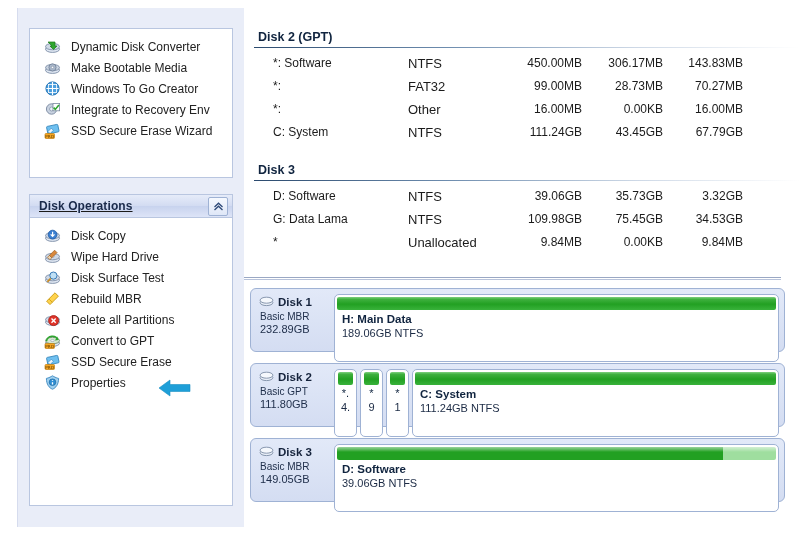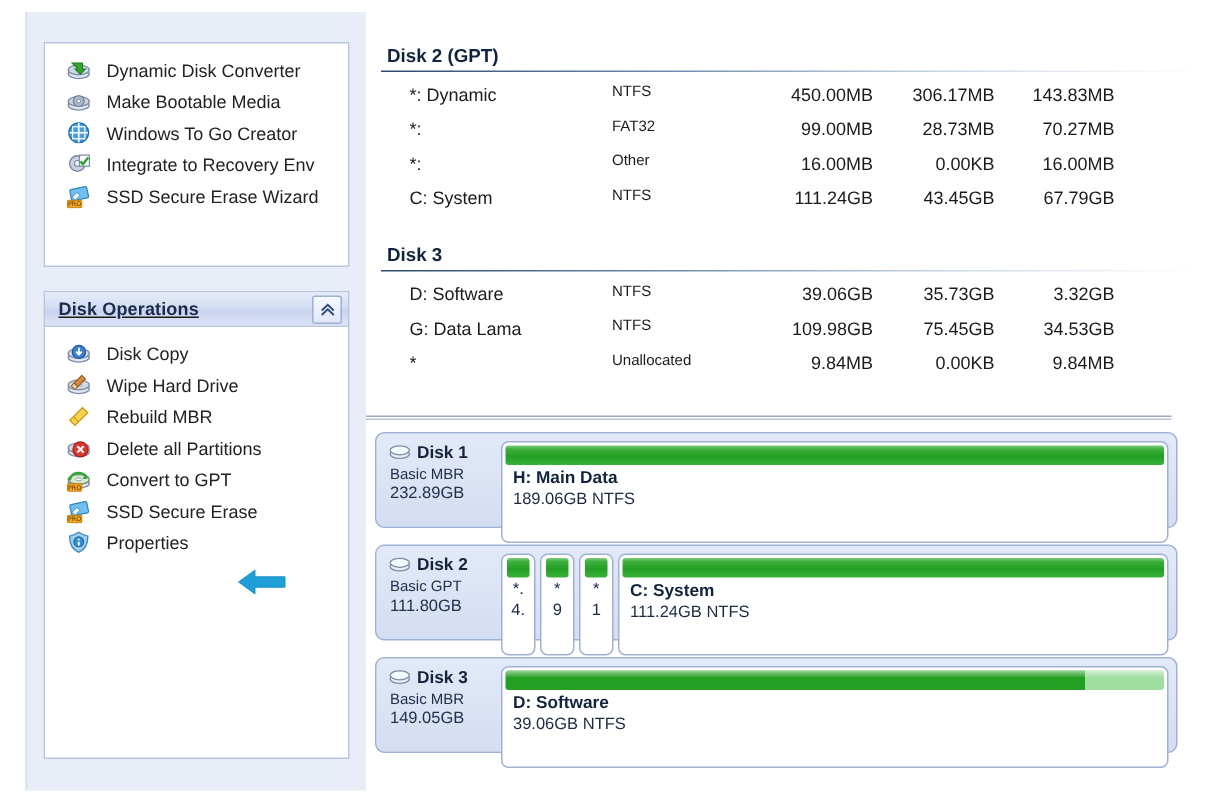--- a/index.html
+++ b/index.html
@@ -59,21 +59,21 @@
   .disk-head{
     font-weight:bold;font-size:12.5px;color:#10243f;padding-left:4px;
   }
   .head-rule{
     height:1px;margin-top:3px;
     background:linear-gradient(to right,#2b4a6e 0%,#6d8cae 35%,#cdd8e6 70%,#ffffff 100%);
   }
   .rows{margin-top:5px;}
   .row{height:23px;position:relative;}
   .c-name{position:absolute;left:19px;top:3px;font-size:12px;}
-  .c-fs{position:absolute;left:154px;top:3px;font-size:10px;}
+  .c-fs{position:absolute;left:154px;top:3px;font-size:13px;}
   .c-size{position:absolute;width:95px;text-align:right;top:3px;font-size:12px;}
   .c-size.s1{left:233px;}
   .c-size.s2{left:314px;}
   .c-size.s3{left:394px;}
 
   #table-divider{
     position:absolute;left:0px;top:277px;width:537px;height:4px;
   }
   #table-divider .l1{height:1px;background:#9aa8c4;}
   #table-divider .gap{height:1px;background:#ffffff;}
@@ -219,20 +219,32 @@
               <ellipse cx="8.5" cy="8.6" rx="2" ry="0.9" fill="#ffffff" stroke="#8d9ab0" stroke-width="0.6"></ellipse>
               <path d="M10.6 2.2 l2.4 2.4 -5.2 5.2 -2.4-2.4 z" fill="#d9883c" stroke="#9c5d1c" stroke-width="0.7"></path>
               <path d="M5.4 7.4 l2.4 2.4 -1.9 1.9 -2.4-2.4 z" fill="#f0d7b4" stroke="#9c5d1c" stroke-width="0.7"></path>
             </svg>
           </span>
           <span class="lbl">Wipe Hard Drive</span>
         </div>
         <div class="menu-item">
           <span class="ic">
             <svg width="17" height="17" viewBox="0 0 17 17" aria-hidden="true">
+              <ellipse cx="8.5" cy="11.2" rx="7" ry="3.2" fill="#dfe7f2" stroke="#7d8da6" stroke-width="0.9"></ellipse>
+              <ellipse cx="8.5" cy="8.6" rx="7" ry="3.2" fill="#cfd9e6" stroke="#7d8da6" stroke-width="0.9"></ellipse>
+              <ellipse cx="8.5" cy="8.6" rx="2" ry="0.9" fill="#ffffff" stroke="#8d9ab0" stroke-width="0.6"></ellipse>
+              <circle cx="9.4" cy="6.6" r="3.6" fill="#bfe0f5" stroke="#3a7cb8" stroke-width="1"></circle>
+              <path d="M6.7 9.4 L3.4 12.8" stroke="#c98b23" stroke-width="1.7"></path>
+            </svg>
+          </span>
+          <span class="lbl">Disk Surface Test</span>
+        </div>
+        <div class="menu-item">
+          <span class="ic">
+            <svg width="17" height="17" viewBox="0 0 17 17" aria-hidden="true">
               <path d="M2.6 11.2 L11 2.8 l3.4 3.4 -8.4 8.4 z" fill="#ffd34d" stroke="#c99a12" stroke-width="0.9"></path>
               <path d="M5 9 l3.4 3.4" stroke="#c99a12" stroke-width="0.8"></path>
             </svg>
           </span>
           <span class="lbl">Rebuild MBR</span>
         </div>
         <div class="menu-item">
           <span class="ic">
             <svg width="17" height="17" viewBox="0 0 17 17" aria-hidden="true">
               <ellipse cx="8.5" cy="11.2" rx="7" ry="3.2" fill="#dfe7f2" stroke="#7d8da6" stroke-width="0.9"></ellipse>
@@ -290,21 +302,21 @@
 </div>
 
 <div id="main">
 
   <div id="tables-area">
       <div class="disk-section" style="top:30px">
         <div class="disk-head">Disk 2 (GPT)</div>
         <div class="head-rule"></div>
         <div class="rows">
           <div class="row">
-            <span class="c-name">*: Dynamic</span>
+            <span class="c-name">*: Software</span>
             <span class="c-fs">NTFS</span>
             <span class="c-size s1">450.00MB</span>
             <span class="c-size s2">306.17MB</span>
             <span class="c-size s3">143.83MB</span>
           </div>
           <div class="row">
             <span class="c-name">*:</span>
             <span class="c-fs">FAT32</span>
             <span class="c-size s1">99.00MB</span>
             <span class="c-size s2">28.73MB</span>

